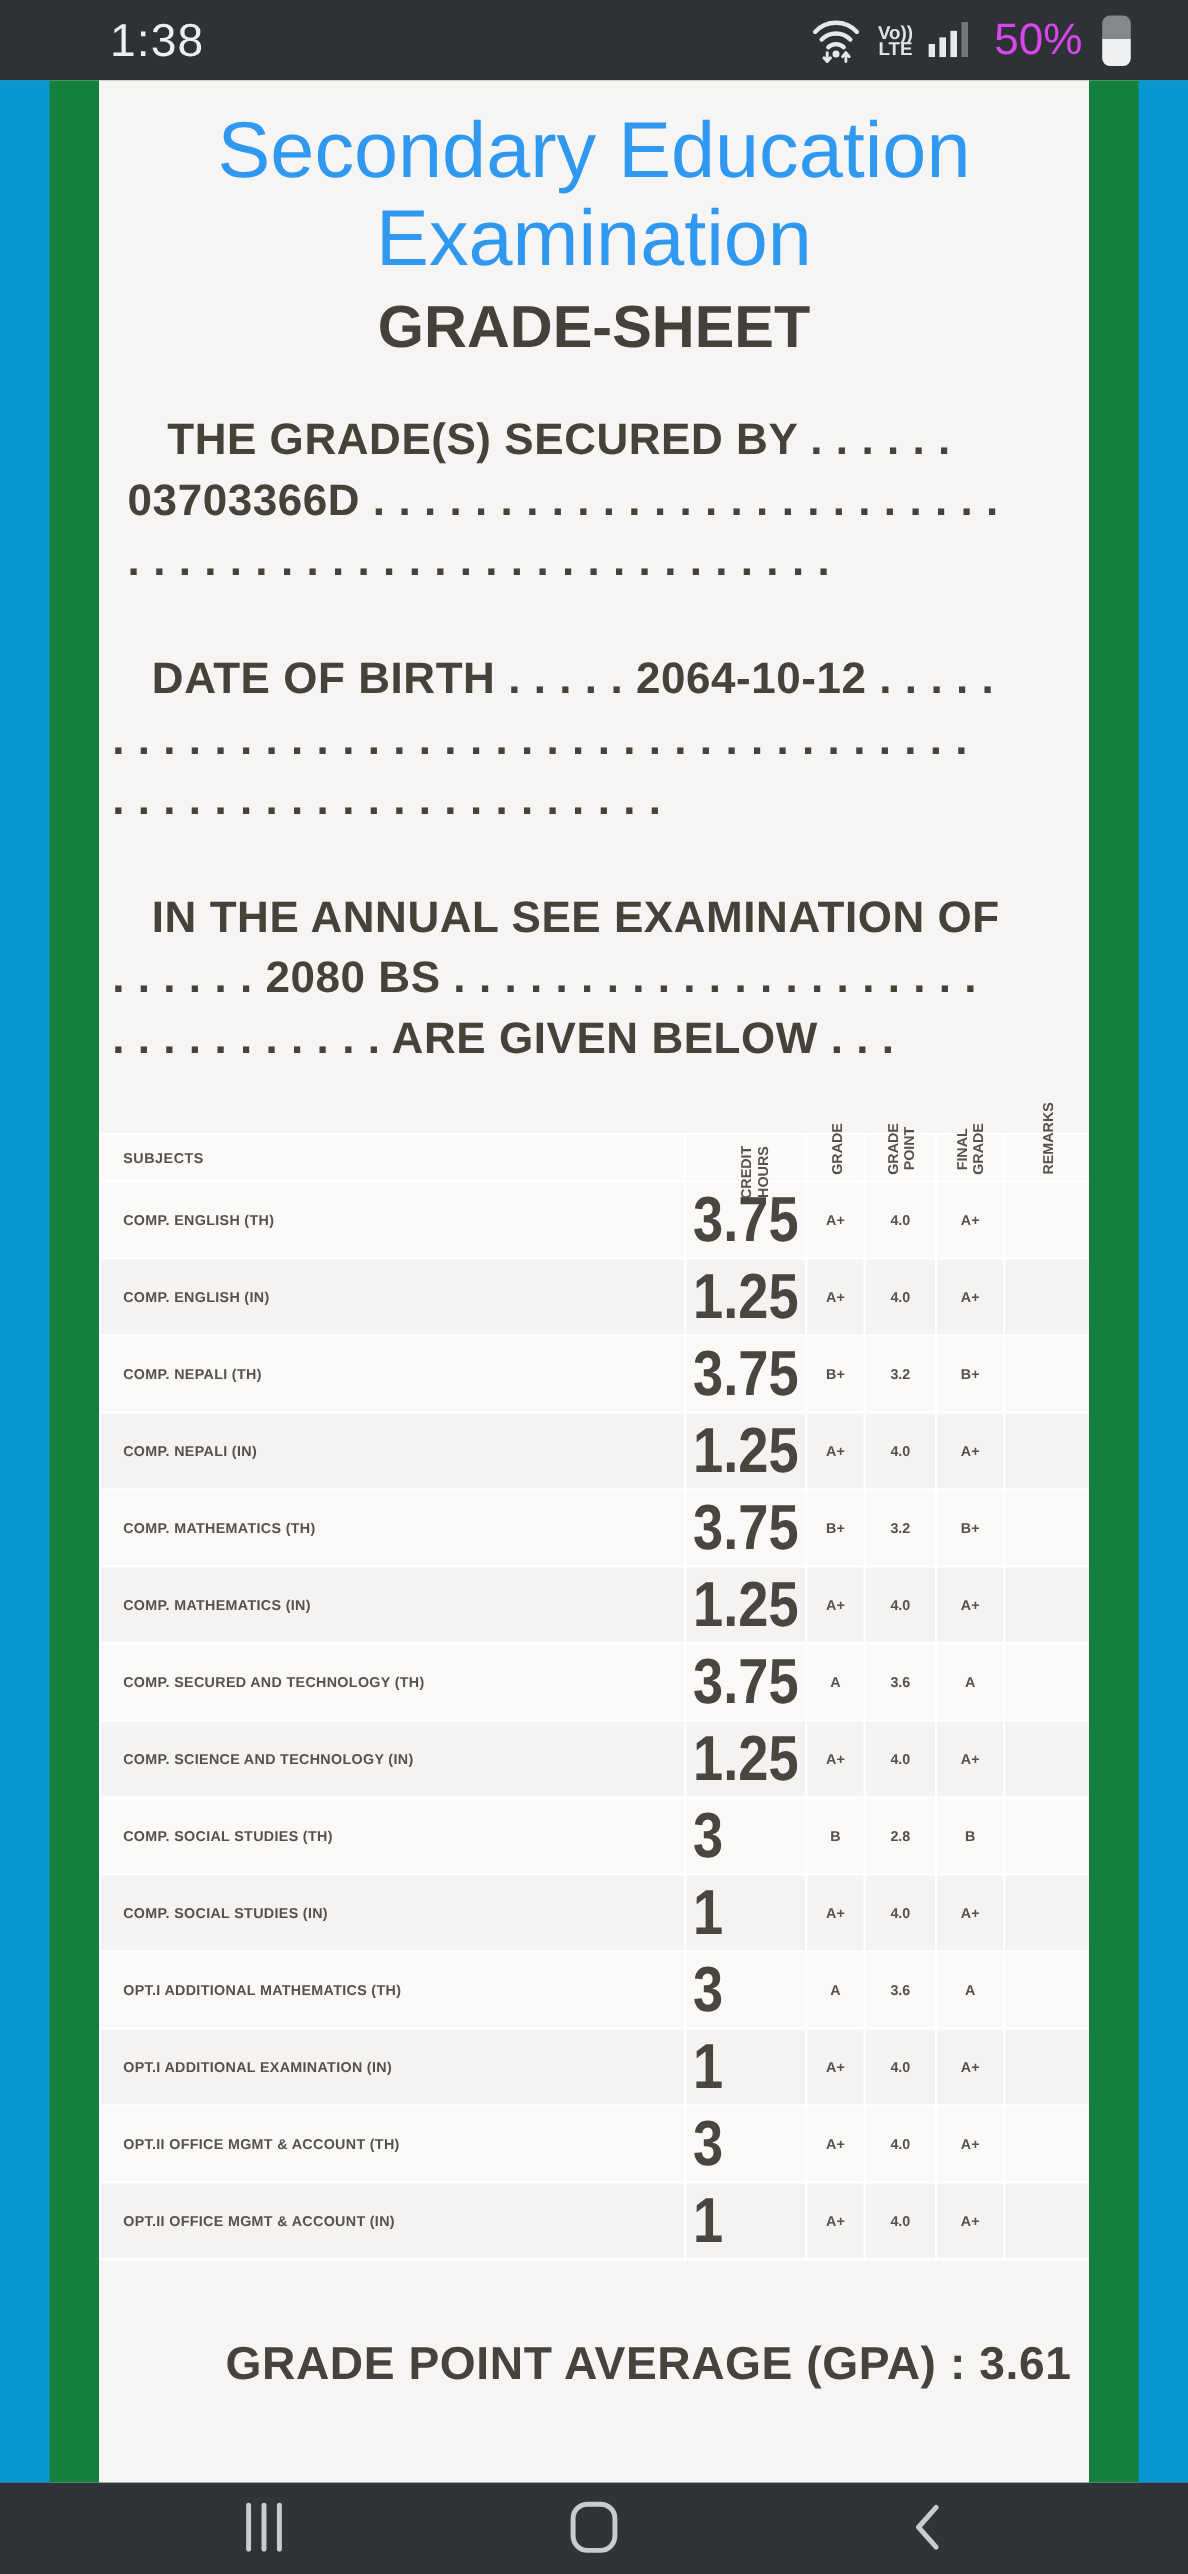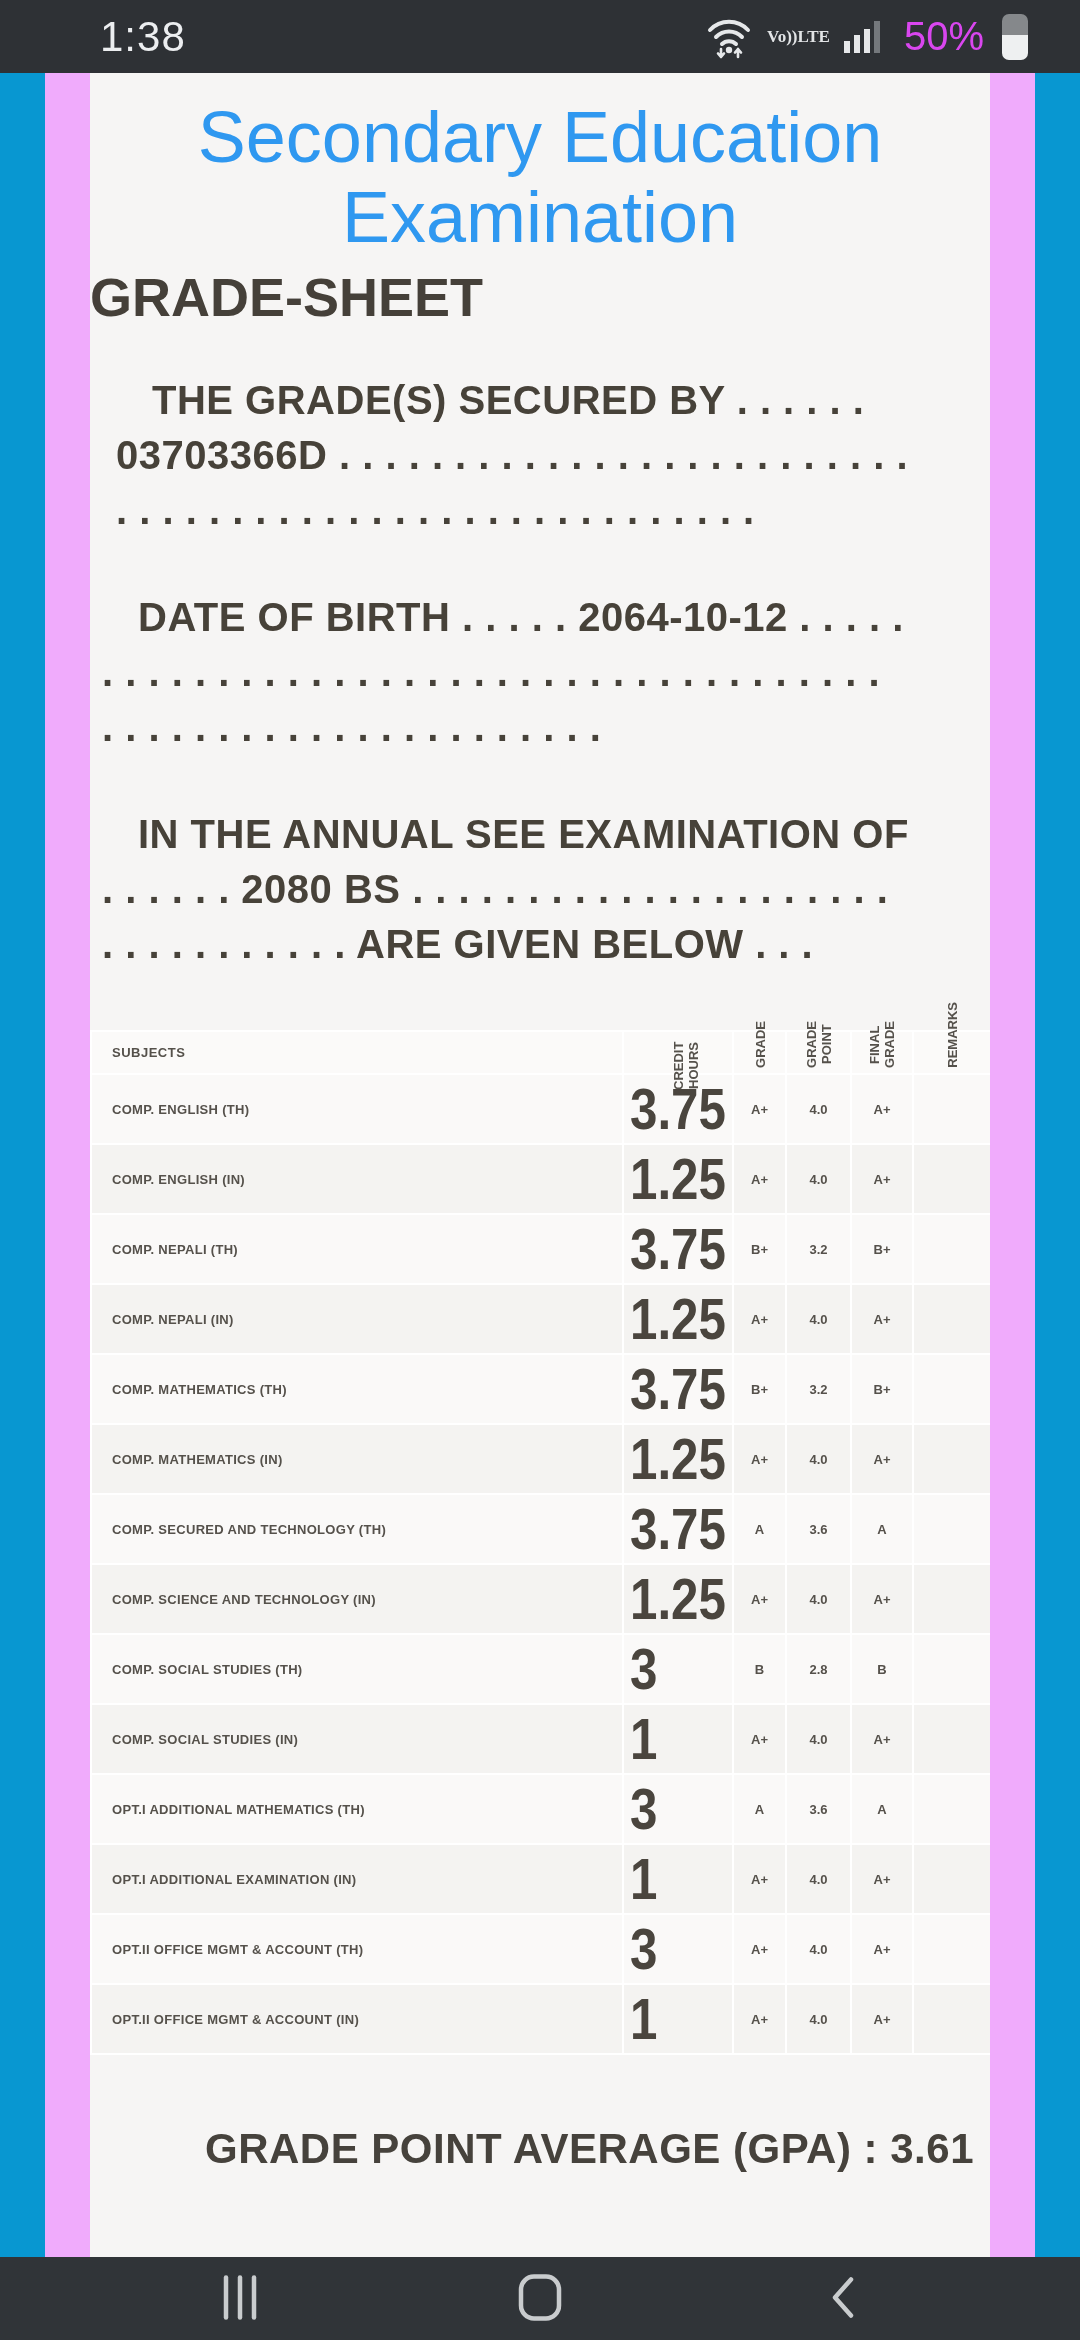--- a/index.html
+++ b/index.html
@@ -10,43 +10,43 @@
   .screen{position:absolute;inset:0;}
 
   
   .statusbar{
     position:absolute;top:0;left:0;right:0;height:73px;
     background:#2e3135;display:flex;align-items:center;
     justify-content:space-between;padding:0 52px 0 100px;box-sizing:border-box;
   }
   .statusbar .time{font-size:42px;color:#eceef0;letter-spacing:1px;}
   .sicons{display:flex;align-items:center;gap:14px;}
-  .volte{display:flex;flex-direction:row;align-items:flex-end;line-height:15px;font-family:Liberation Serif, serif;}
+  .volte{display:flex;flex-direction:column;align-items:center;line-height:15px;}
   .volte span{font-size:17px;font-weight:bold;color:#e2e4e6;letter-spacing:0;}
   .pct{font-size:40px;color:#d946ef;margin-left:6px;}
   .battery{
     width:26px;height:46px;border-radius:7px;margin-left:4px;
     background:linear-gradient(to bottom,#85888b 0 46%,#eef0f1 46% 100%);
   }
 
   
-  .page{position:absolute;top:73px;left:0;right:0;bottom:83px;background:#f0abfc;}
+  .page{position:absolute;top:73px;left:0;right:0;bottom:83px;background:#15803d;}
   .bstrip{position:absolute;top:0;bottom:0;width:45px;background:#0897d1;}
   .bstrip.left{left:0;} .bstrip.right{right:0;}
 
   .card{
     position:absolute;top:0;bottom:0;left:90px;width:900px;
     background:#f6f5f4;box-sizing:border-box;overflow:hidden;
   }
   h1.doc-title{
     margin:0;padding:24px 10px 0 10px;text-align:center;
     font-size:72px;line-height:80px;font-weight:400;color:#2f98f0;
   }
   h2.doc-subtitle{
-    margin:10px 0 0 0;
+    margin:10px 0 0 0;text-align:center;
     font-size:54px;line-height:60px;font-weight:bold;color:#454039;
   }
   .para{margin:52px 8px 0 12px;color:#474239;}
   .para.first{margin-top:46px;margin-left:26px;}
   .pline{
     font-size:40px;line-height:55px;font-weight:bold;
     white-space:nowrap;letter-spacing:0.5px;
   }
   .para div.pline:first-of-type{text-indent:36px;}
 

